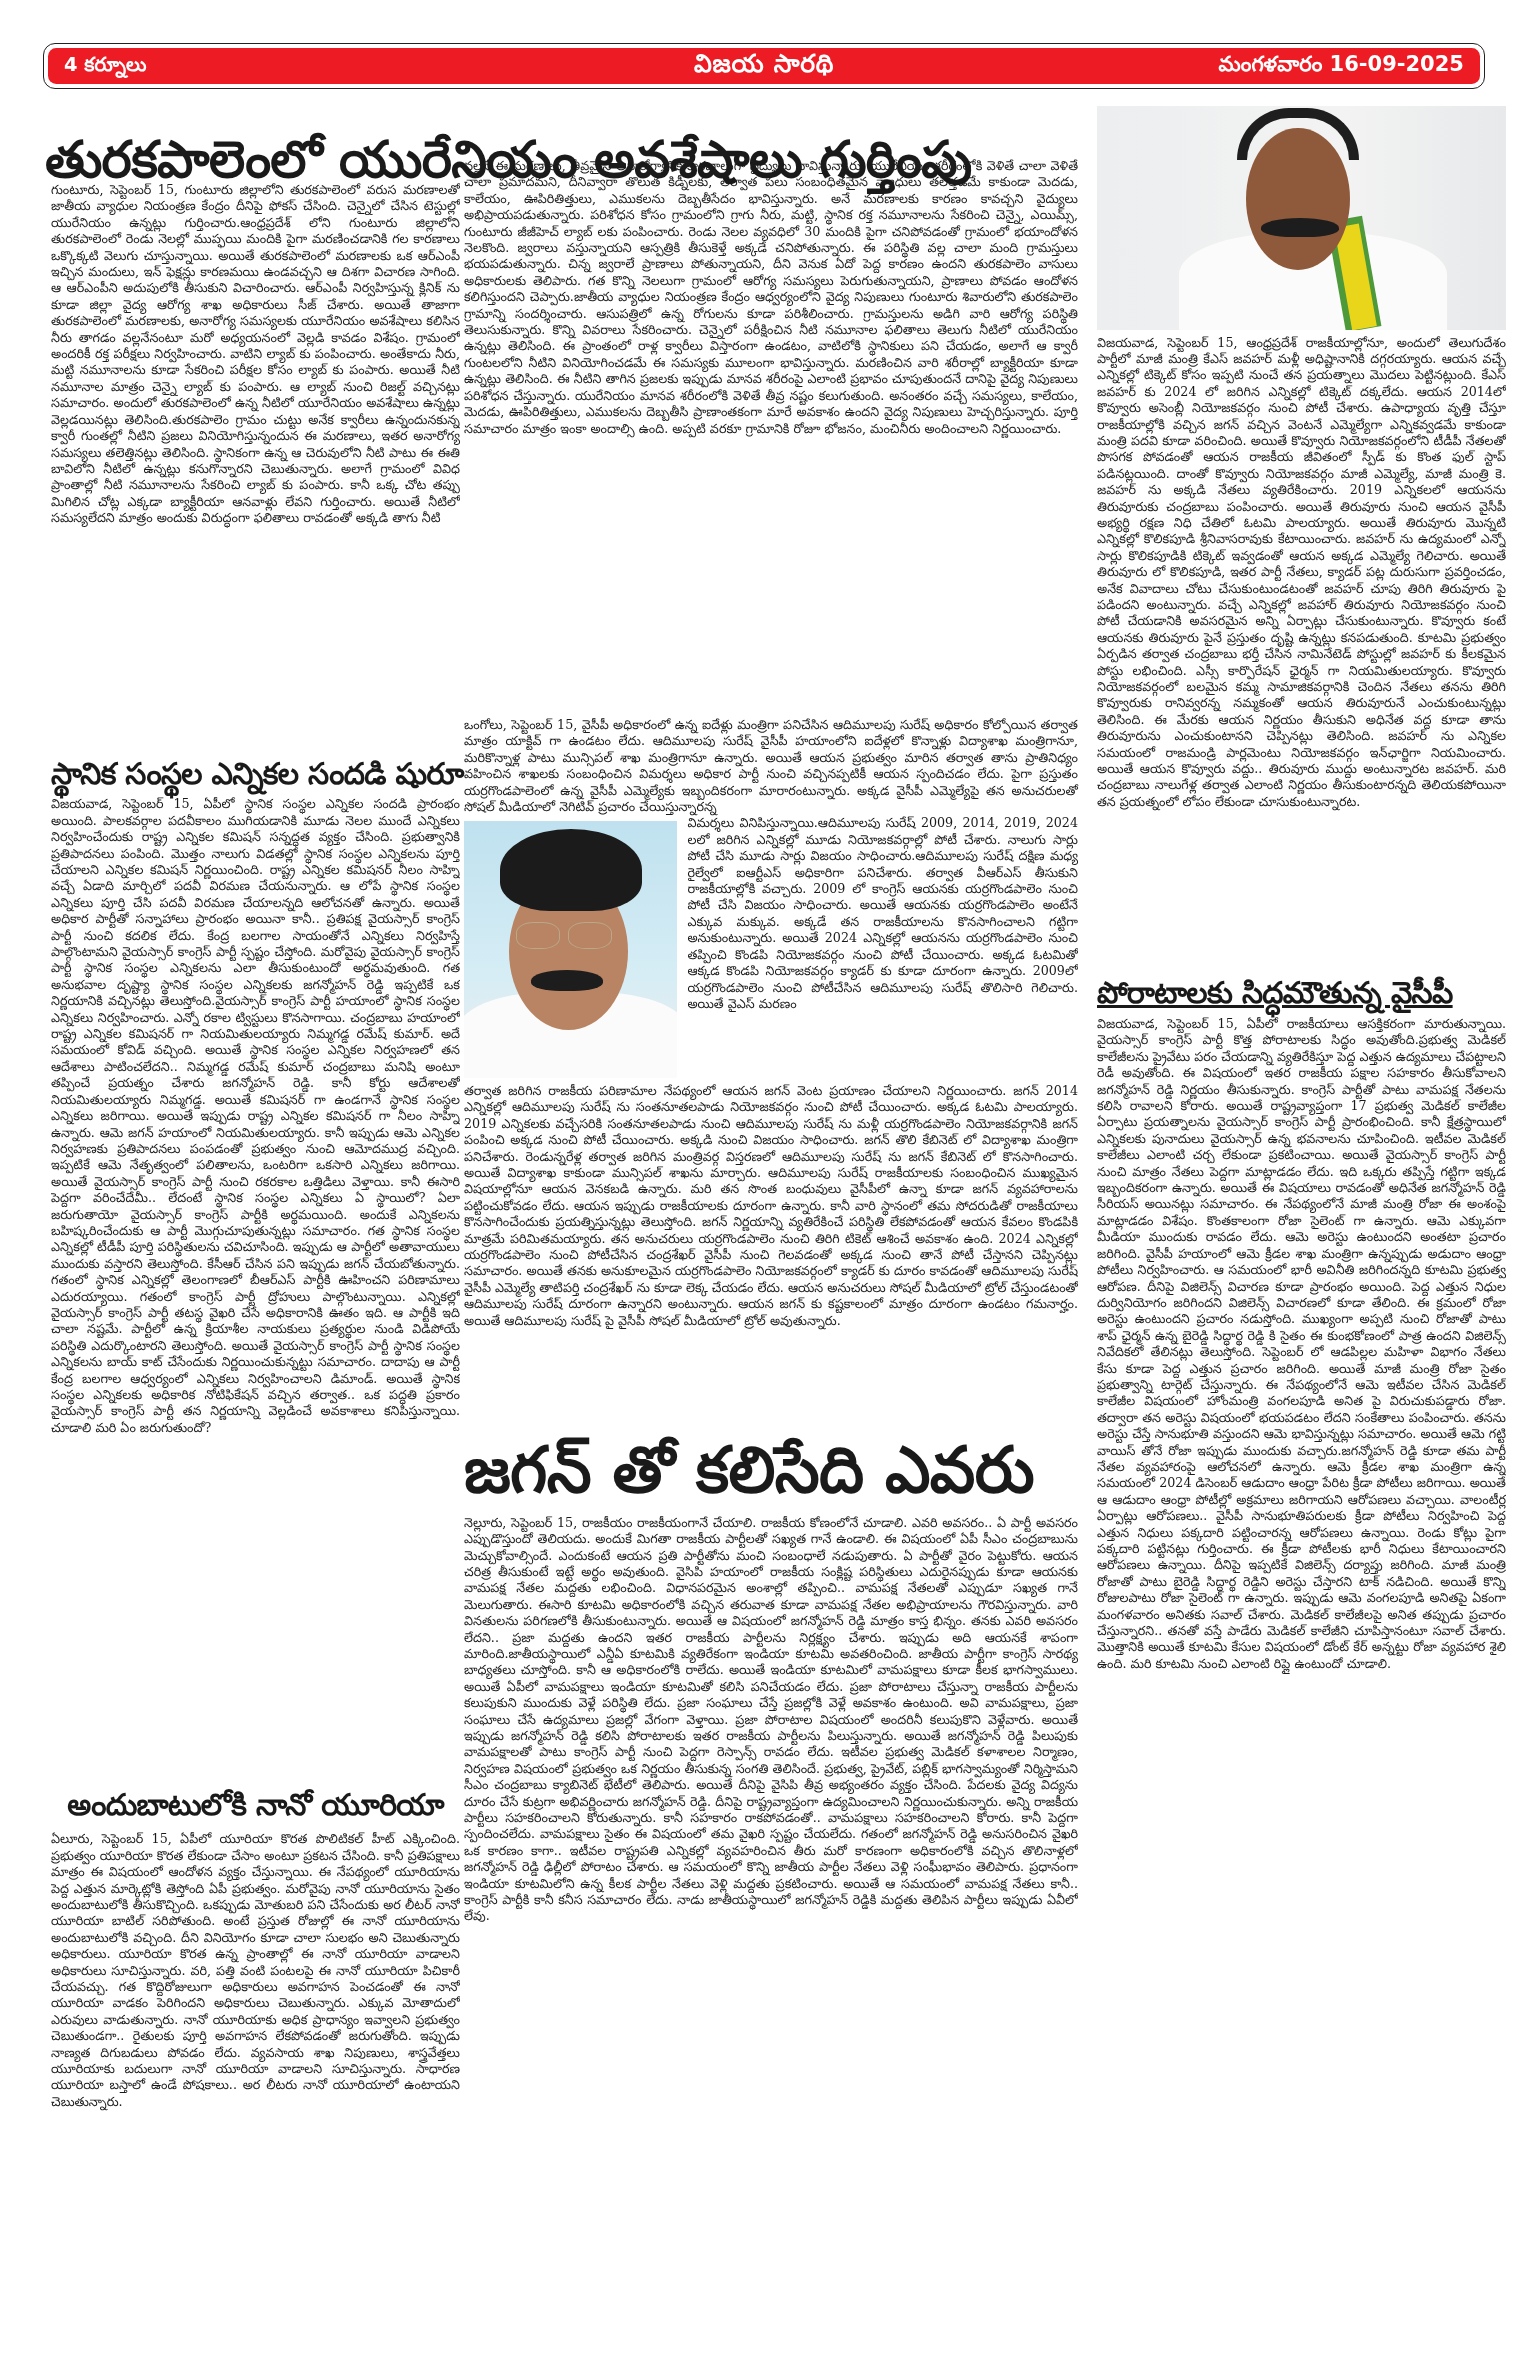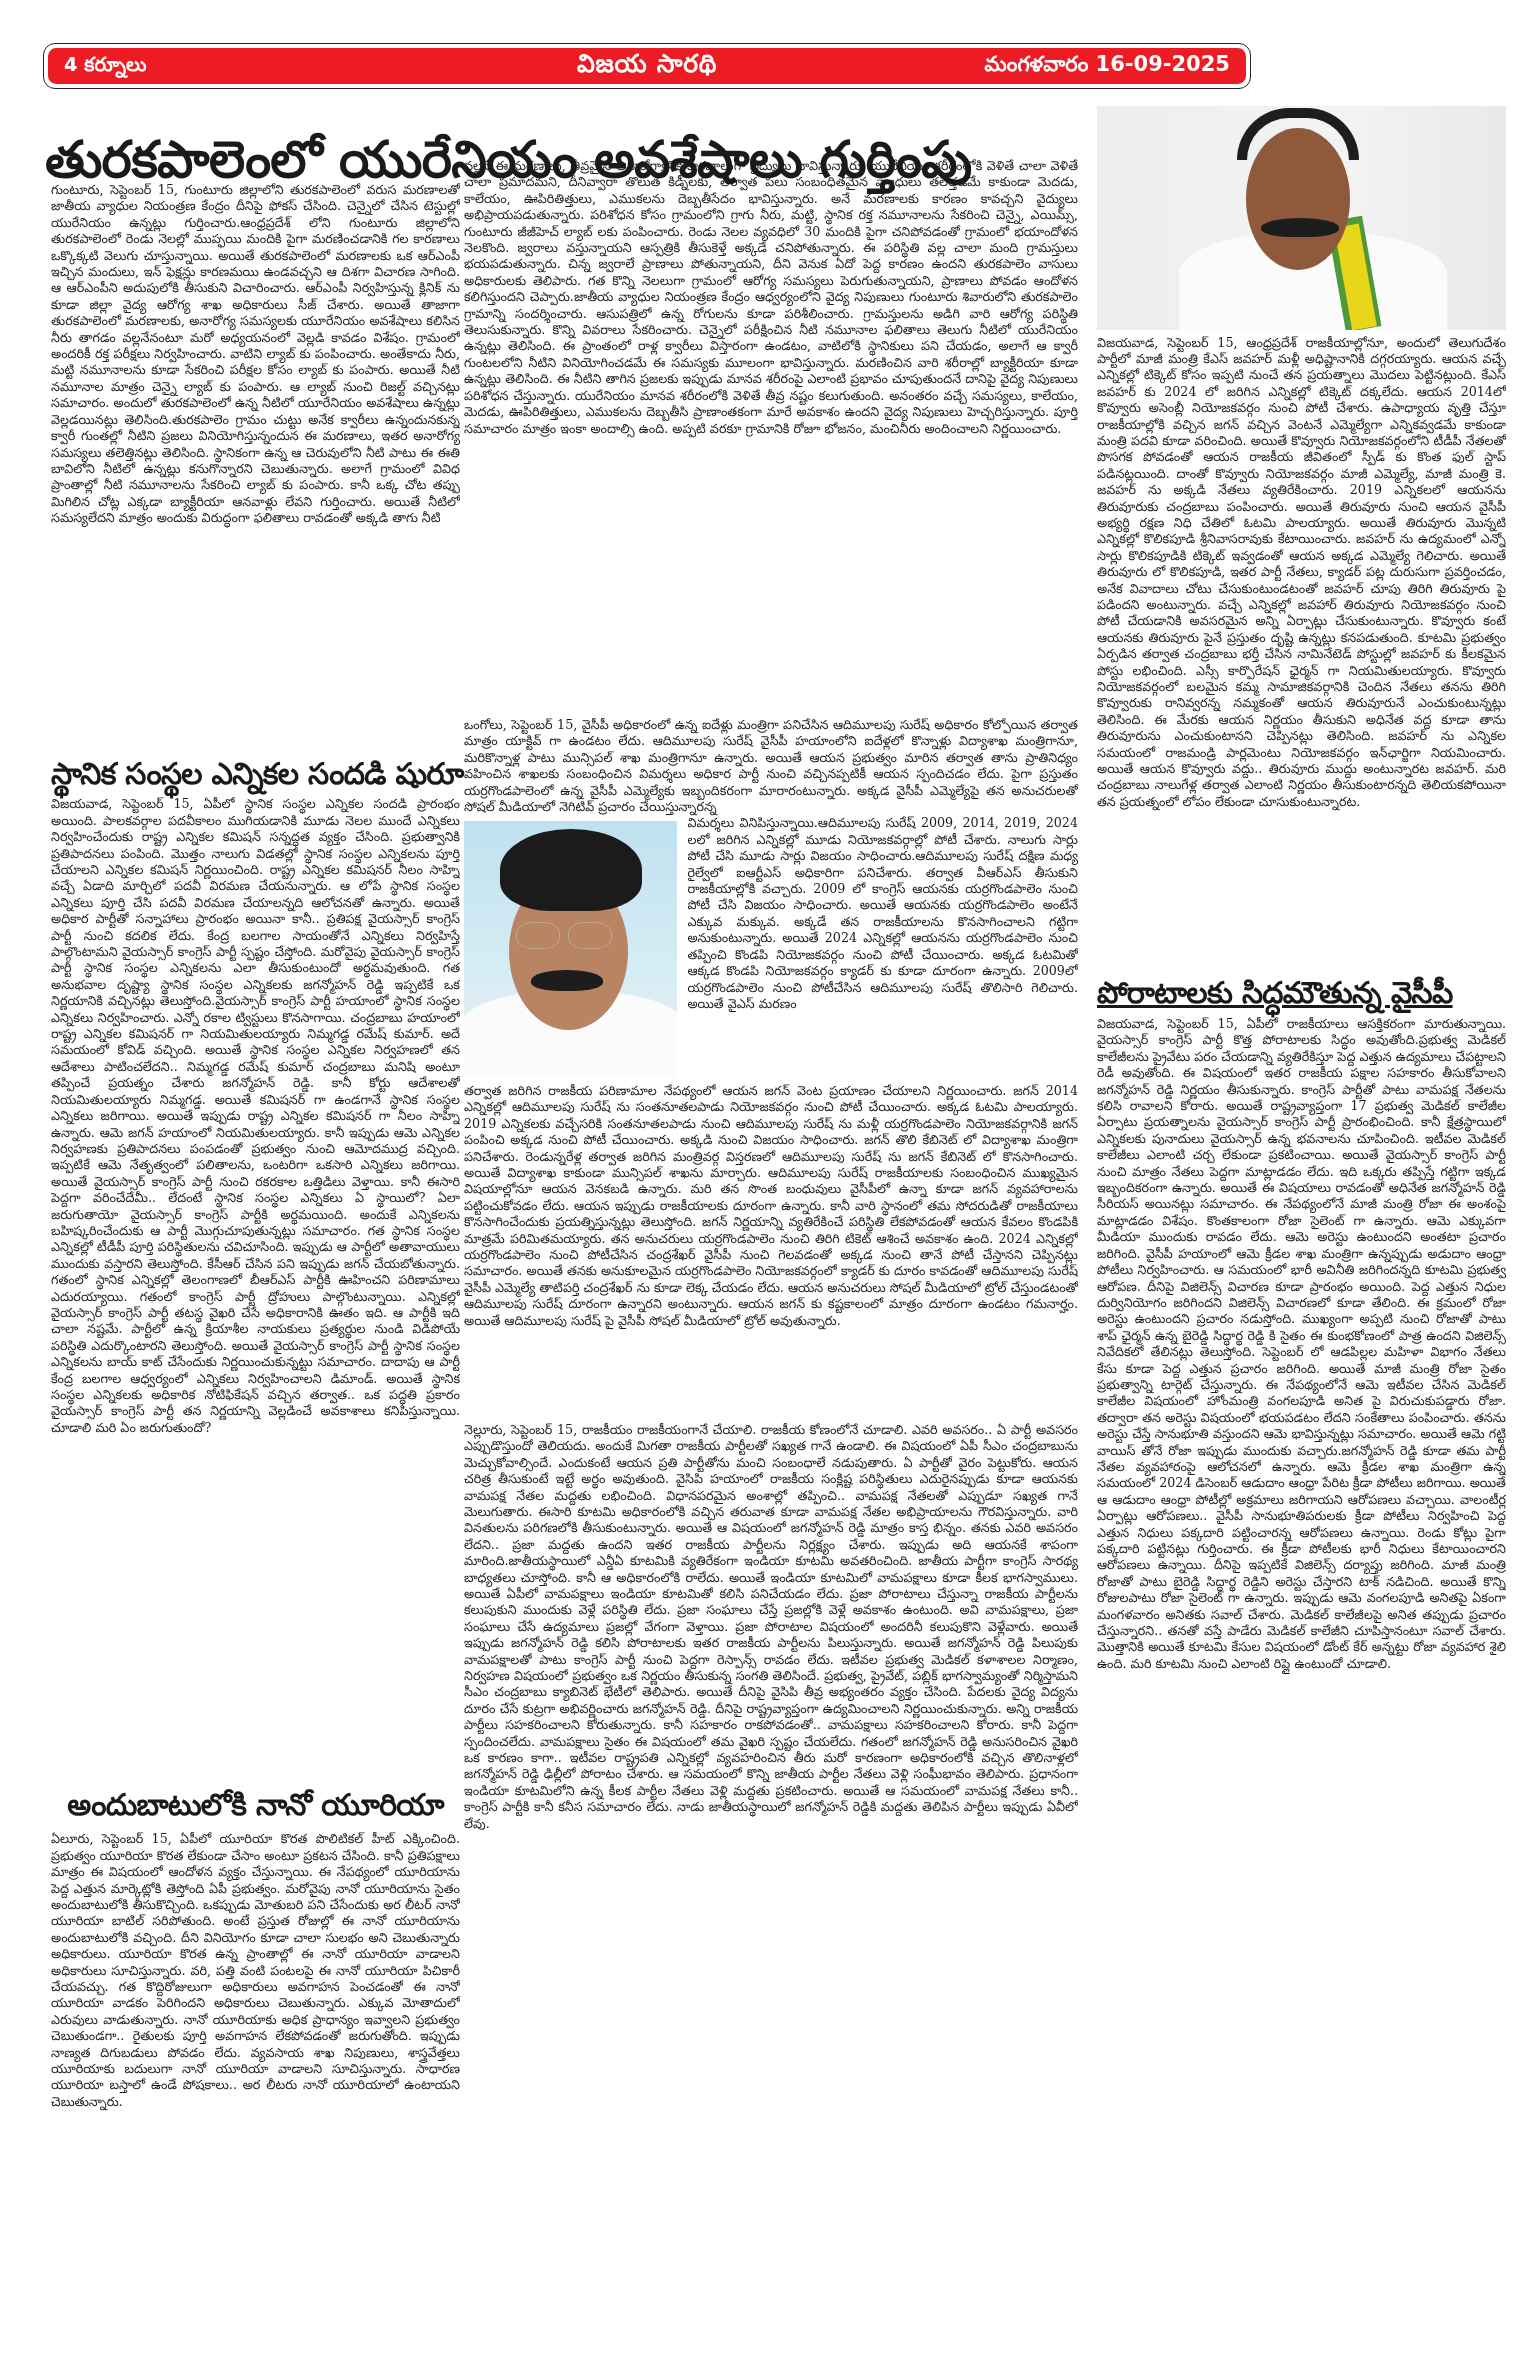--- a/index.html
+++ b/index.html
@@ -1,18 +1,18 @@
 <!DOCTYPE html>
 <html style="font-size:12px"><head>
 <meta charset="utf-8">
 <style>
   html, body { margin: 0; padding: 0; background: #ffffff; }
   body { width: 1541px; height: 2377px; position: relative; overflow: hidden;
          font-family: "DejaVu Serif", serif; color: #1a1a1a; }
-  .masthead-outer { position: absolute; left: 43px; top: 43px; width: 1208px; height: 46px;
+  .masthead-outer { position: absolute; left: 43px; top: 43px; width: 1442px; height: 46px;
          border: 1.5px solid #222; border-radius: 12px; box-sizing: border-box; background: #fff; text-align: right; }
   .masthead { position: absolute; left: 3.7px; top: 3.7px; right: 3.7px; bottom: 3.7px; background: #ed1c24;
          border-radius: 8.2px; display: flex; align-items: center; justify-content: space-between;
          padding: 0 16.4px; color: #fff; font-family: "DejaVu Sans", sans-serif; font-weight: bold; }
   .mh-left { font-size: 19.4px; }
   .mh-center { font-size: 25px; position: absolute; left: 50%; transform: translateX(-50%); letter-spacing: 0.7px; }
   .mh-right { font-size: 21px; }
   .col { position: absolute; top: 94px; }
   .c1 { left: 51px; width: 409px; margin-top: 24px; }
   .c2 { left: 464px; width: 614px; }
@@ -71,20 +71,21 @@
       <div class="face" style="left:45px; top:52px; width:119px; height:157px; background:#b88463;"></div>
       <div class="hair" style="left:36px; top:7.5px; width:142px; height:82px;"></div>
       <div class="glasses" style="left:52px; top:101px; width:42px; height:25px;"></div>
       <div class="glasses" style="left:104px; top:101px; width:42px; height:25px;"></div>
       <div class="moustache" style="left:67px; top:149px; width:72px; height:21px;"></div>
     </div>
     <p class="body" style="height:258px; overflow:hidden;">విమర్శలు వినిపిస్తున్నాయి.ఆదిమూలపు సురేష్ 2009, 2014, 2019, 2024 లలో జరిగిన ఎన్నికల్లో మూడు నియోజకవర్గాల్లో పోటీ చేశారు. నాలుగు సార్లు పోటీ చేసి మూడు సార్లు విజయం సాధించారు.ఆదిమూలపు సురేష్ దక్షిణ మధ్య రైల్వేలో ఐఆర్టీఎస్ అధికారిగా పనిచేశారు. తర్వాత వీఆర్ఎస్ తీసుకుని రాజకీయాల్లోకి వచ్చారు. 2009 లో కాంగ్రెస్ ఆయనకు యర్రగొండపాలెం నుంచి పోటీ చేసి విజయం సాధించారు. అయితే ఆయనకు యర్రగొండపాలెం అంటేనే ఎక్కువ మక్కువ. అక్కడే తన రాజకీయాలను కొనసాగించాలని గట్టిగా అనుకుంటున్నారు. అయితే 2024 ఎన్నికల్లో ఆయనను యర్రగొండపాలెం నుంచి తప్పించి కొండపి నియోజకవర్గం నుంచి పోటీ చేయించారు. అక్కడ ఓటమితో ఆక్కడ కొండపి నియోజకవర్గం క్యాడర్ కు కూడా దూరంగా ఉన్నారు. 2009లో యర్రగొండపాలెం నుంచి పోటీచేసిన ఆదిమూలపు సురేష్ తొలిసారి గెలిచారు. అయితే వైఎస్ మరణం</p>
   </div>
   <p class="body" style="height:339px; overflow:hidden;">తర్వాత జరిగిన రాజకీయ పరిణామాల నేపథ్యంలో ఆయన జగన్ వెంట ప్రయాణం చేయాలని నిర్ణయించారు. జగన్ 2014 ఎన్నికల్లో ఆదిమూలపు సురేష్ ను సంతనూతలపాడు నియోజకవర్గం నుంచి పోటీ చేయించారు. అక్కడ ఓటమి పాలయ్యారు. 2019 ఎన్నికలకు వచ్చేసరికి సంతనూతలపాడు నుంచి ఆదిమూలపు సురేష్ ను మళ్లీ యర్రగొండపాలెం నియోజకవర్గానికి జగన్ పంపించి అక్కడ నుంచి పోటీ చేయించారు. అక్కడి నుంచి విజయం సాధించారు. జగన్ తొలి కేబినెట్ లో విద్యాశాఖ మంత్రిగా పనిచేశారు. రెండున్నరేళ్ల తర్వాత జరిగిన మంత్రివర్గ విస్తరణలో ఆదిమూలపు సురేష్ ను జగన్ కేబినెట్ లో కొనసాగించారు. అయితే విద్యాశాఖ కాకుండా మున్సిపల్ శాఖను మార్చారు. ఆదిమూలపు సురేష్ రాజకీయాలకు సంబంధించిన ముఖ్యమైన విషయాల్లోనూ ఆయన వెనకబడి ఉన్నారు. మరి తన సొంత బంధువులు వైసీపీలో ఉన్నా కూడా జగన్ వ్యవహారాలను పట్టించుకోవడం లేదు. ఆయన ఇప్పుడు రాజకీయాలకు దూరంగా ఉన్నారు. కానీ వారి స్థానంలో తమ సోదరుడితో రాజకీయాలు కొనసాగించేందుకు ప్రయత్నిస్తున్నట్లు తెలుస్తోంది. జగన్ నిర్ణయాన్ని వ్యతిరేకించే పరిస్థితి లేకపోవడంతో ఆయన కేవలం కొండపికి మాత్రమే పరిమితమయ్యారు. తన అనుచరులు యర్రగొండపాలెం నుంచి తిరిగి టికెట్ ఆశించే అవకాశం ఉంది. 2024 ఎన్నికల్లో యర్రగొండపాలెం నుంచి పోటీచేసిన చంద్రశేఖర్ వైసీపీ నుంచి గెలవడంతో అక్కడ నుంచి తానే పోటీ చేస్తానని చెప్పినట్లు సమాచారం. అయితే తనకు అనుకూలమైన యర్రగొండపాలెం నియోజకవర్గంలో క్యాడర్ కు దూరం కావడంతో ఆదిమూలపు సురేష్ వైసీపీ ఎమ్మెల్యే తాటిపర్తి చంద్రశేఖర్ ను కూడా లెక్క చేయడం లేదు. ఆయన అనుచరులు సోషల్ మీడియాలో ట్రోల్ చేస్తుండటంతో ఆదిమూలపు సురేష్ దూరంగా ఉన్నారని అంటున్నారు. ఆయన జగన్ కు కష్టకాలంలో మాత్రం దూరంగా ఉండటం గమనార్హం. అయితే ఆదిమూలపు సురేష్ పై వైసీపీ సోషల్ మీడియాలో ట్రోల్ అవుతున్నారు.</p>
 
+  <h2 class="head h-big" style="margin-top:13.4px;">జగన్ తో కలిసేది ఎవరు</h2>
   <p class="body" style="height:589px; overflow:hidden;">నెల్లూరు, సెప్టెంబర్ 15, రాజకీయం రాజకీయంగానే చేయాలి. రాజకీయ కోణంలోనే చూడాలి. ఎవరి అవసరం.. ఏ పార్టీ అవసరం ఎప్పుడొస్తుందో తెలియదు. అందుకే మిగతా రాజకీయ పార్టీలతో సఖ్యత గానే ఉండాలి. ఈ విషయంలో ఏపీ సీఎం చంద్రబాబును మెచ్చుకోవాల్సిందే. ఎందుకంటే ఆయన ప్రతి పార్టీతోను మంచి సంబంధాలే నడుపుతారు. ఏ పార్టీతో వైరం పెట్టుకోరు. ఆయన చరిత్ర తీసుకుంటే ఇట్టే అర్థం అవుతుంది. వైసిపి హయాంలో రాజకీయ సంక్లిష్ట పరిస్థితులు ఎదురైనప్పుడు కూడా ఆయనకు వామపక్ష నేతల మద్దతు లభించింది. విధానపరమైన అంశాల్లో తప్పించి.. వామపక్ష నేతలతో ఎప్పుడూ సఖ్యత గానే మెలుగుతారు. ఈసారి కూటమి అధికారంలోకి వచ్చిన తరువాత కూడా వామపక్ష నేతల అభిప్రాయాలను గౌరవిస్తున్నారు. వారి వినతులను పరిగణలోకి తీసుకుంటున్నారు. అయితే ఆ విషయంలో జగన్మోహన్ రెడ్డి మాత్రం కాస్త భిన్నం. తనకు ఎవరి అవసరం లేదని.. ప్రజా మద్దతు ఉందని ఇతర రాజకీయ పార్టీలను నిర్లక్ష్యం చేశారు. ఇప్పుడు అది ఆయనకే శాపంగా మారింది.జాతీయస్థాయిలో ఎన్డీఏ కూటమికి వ్యతిరేకంగా ఇండియా కూటమి అవతరించింది. జాతీయ పార్టీగా కాంగ్రెస్ సారథ్య బాధ్యతలు చూస్తోంది. కానీ ఆ అధికారంలోకి రాలేదు. అయితే ఇండియా కూటమిలో వామపక్షాలు కూడా కీలక భాగస్వాములు. అయితే ఏపీలో వామపక్షాలు ఇండియా కూటమితో కలిసి పనిచేయడం లేదు. ప్రజా పోరాటాలు చేస్తున్నా రాజకీయ పార్టీలను కలుపుకుని ముందుకు వెళ్లే పరిస్థితి లేదు. ప్రజా సంఘాలు చేస్తే ప్రజల్లోకి వెళ్లే అవకాశం ఉంటుంది. అవి వామపక్షాలు, ప్రజా సంఘాలు చేసే ఉద్యమాలు ప్రజల్లో వేగంగా వెళ్తాయి. ప్రజా పోరాటాల విషయంలో అందరినీ కలుపుకొని వెళ్లేవారు. అయితే ఇప్పుడు జగన్మోహన్ రెడ్డి కలిసి పోరాటాలకు ఇతర రాజకీయ పార్టీలను పిలుస్తున్నారు. అయితే జగన్మోహన్ రెడ్డి పిలుపుకు వామపక్షాలతో పాటు కాంగ్రెస్ పార్టీ నుంచి పెద్దగా రెస్పాన్స్ రావడం లేదు. ఇటీవల ప్రభుత్వ మెడికల్ కళాశాలల నిర్మాణం, నిర్వహణ విషయంలో ప్రభుత్వం ఒక నిర్ణయం తీసుకున్న సంగతి తెలిసిందే. ప్రభుత్వ, ప్రైవేట్, పబ్లిక్ భాగస్వామ్యంతో నిర్మిస్తామని సీఎం చంద్రబాబు క్యాబినెట్ భేటీలో తెలిపారు. అయితే దీనిపై వైసిపి తీవ్ర అభ్యంతరం వ్యక్తం చేసింది. పేదలకు వైద్య విద్యను దూరం చేసే కుట్రగా అభివర్ణించారు జగన్మోహన్ రెడ్డి. దీనిపై రాష్ట్రవ్యాప్తంగా ఉద్యమించాలని నిర్ణయించుకున్నారు. అన్ని రాజకీయ పార్టీలు సహకరించాలని కోరుతున్నారు. కానీ సహకారం రాకపోవడంతో.. వామపక్షాలు సహకరించాలని కోరారు. కానీ పెద్దగా స్పందించలేదు. వామపక్షాలు సైతం ఈ విషయంలో తమ వైఖరి స్పష్టం చేయలేదు. గతంలో జగన్మోహన్ రెడ్డి అనుసరించిన వైఖరి ఒక కారణం కాగా.. ఇటీవల రాష్ట్రపతి ఎన్నికల్లో వ్యవహరించిన తీరు మరో కారణంగా అధికారంలోకి వచ్చిన తొలినాళ్లలో జగన్మోహన్ రెడ్డి ఢిల్లీలో పోరాటం చేశారు. ఆ సమయంలో కొన్ని జాతీయ పార్టీల నేతలు వెళ్లి సంఘీభావం తెలిపారు. ప్రధానంగా ఇండియా కూటమిలోని ఉన్న కీలక పార్టీల నేతలు వెళ్లి మద్దతు ప్రకటించారు. అయితే ఆ సమయంలో వామపక్ష నేతలు కానీ.. కాంగ్రెస్ పార్టీకి కానీ కనీస సమాచారం లేదు. నాడు జాతీయస్థాయిలో జగన్మోహన్ రెడ్డికి మద్దతు తెలిపిన పార్టీలు ఇప్పుడు ఏవీలో లేవు.</p>
 </div>
 
 <div class="col c3">
   <div class="photo photo-jawahar" style="margin-top:12px;">
     <div class="shirt" style="left:82px; top:127px; width:268px; height:104px;"></div>
     <div class="scarf-g" style="left:239px; top:112px; width:36px; height:112px; transform:rotate(-10deg);"></div>
     <div class="scarf-y" style="left:246px; top:119px; width:25px; height:104px; transform:rotate(-10deg);"></div>
     <div class="face" style="left:149px; top:22.4px; width:104px; height:142px; background:#8f5a3b;"></div>
     <div class="hair" style="left:140px; top:1.5px; width:122px; height:52px; background:transparent; border:10.4px solid #1e1e1e; border-bottom:none; border-radius:60px 60px 0 0; box-sizing:border-box;"></div>

